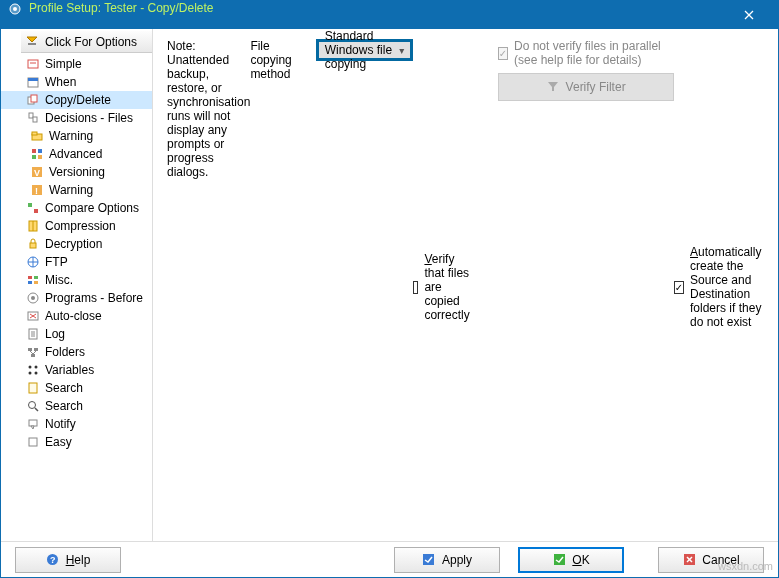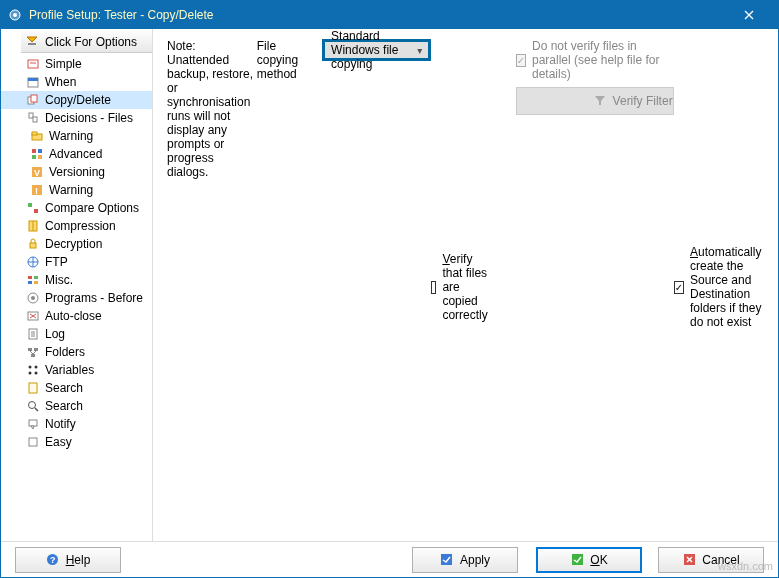--- a/index.html
+++ b/index.html
@@ -8,24 +8,24 @@
   font-size: 12px;
   background: #fff;
   color: #000;
   width: 779px;
   height: 578px;
   overflow: hidden;
   border: 1px solid #0e6db0;
 }
 .titlebar {
   background: #0e6db0;
-  color: #fef9c3;
+  color: #bef264;
   height: 28px;
   display: flex;
-  align-items: center;
+  align-items: flex-start;
   padding: 0 8px 0 6px;
 }
 .titlebar .app-icon {
   width: 16px; height: 16px;
   margin-right: 6px;
   display: flex; align-items: center; justify-content: center;
 }
 .titlebar .title { flex: 1; font-size: 12px; }
 .titlebar .close {
   width: 42px; height: 28px;
@@ -93,24 +93,24 @@
   width: 13px; height: 13px;
   border: 1px solid #333;
   margin-right: 6px;
   display: flex; align-items: center; justify-content: center;
   font-size: 10px; color: #000;
   background: #fff;
 }
 .checkbox.disabled { border-color: #aaa; color: #aaa; background: #f5f5f5; }
 .childblock { padding-left: 20px; margin-bottom: 10px; }
 .btn-filter {
-  width: 158px; height: 28px;
+  width: 176px; height: 28px;
   background: #e1e1e1;
   border: 1px solid #ccc;
-  display: flex; align-items: center; justify-content: flex-end;
+  display: flex; align-items: center; justify-content: center;
   color: #888;
   margin-top: 6px;
 }
 .btn-filter .ficon { margin-right: 6px; }
 .footer {
   height: 36px;
   border-top: 1px solid #ddd;
   display: flex; align-items: center;
   padding: 0 14px;
 }
@@ -425,21 +425,21 @@
   <div class="gap"></div>
   <div class="fbtn" style="margin-right:18px">
     <span class="ficon">
         <svg width="13" height="13">
           <rect x="1" y="1" width="11" height="11" fill="#3a7bd5"></rect>
           <polyline points="3,7 6,9 10,4" fill="none" stroke="#fff" stroke-width="1.5"></polyline>
         </svg>
       </span>
     <span>Apply</span>
   </div>
-  <div class="fbtn default" style="margin-right:16px">
+  <div class="fbtn default" style="margin-right:34px">
     <span class="ficon">
         <svg width="13" height="13">
           <rect x="1" y="1" width="11" height="11" fill="#3fb23f"></rect>
           <polyline points="3,7 6,9 10,4" fill="none" stroke="#fff" stroke-width="1.5"></polyline>
         </svg>
       </span>
     <span><span class="underline">O</span>K</span>
   </div>
   <div class="fbtn">
     <span class="ficon">

